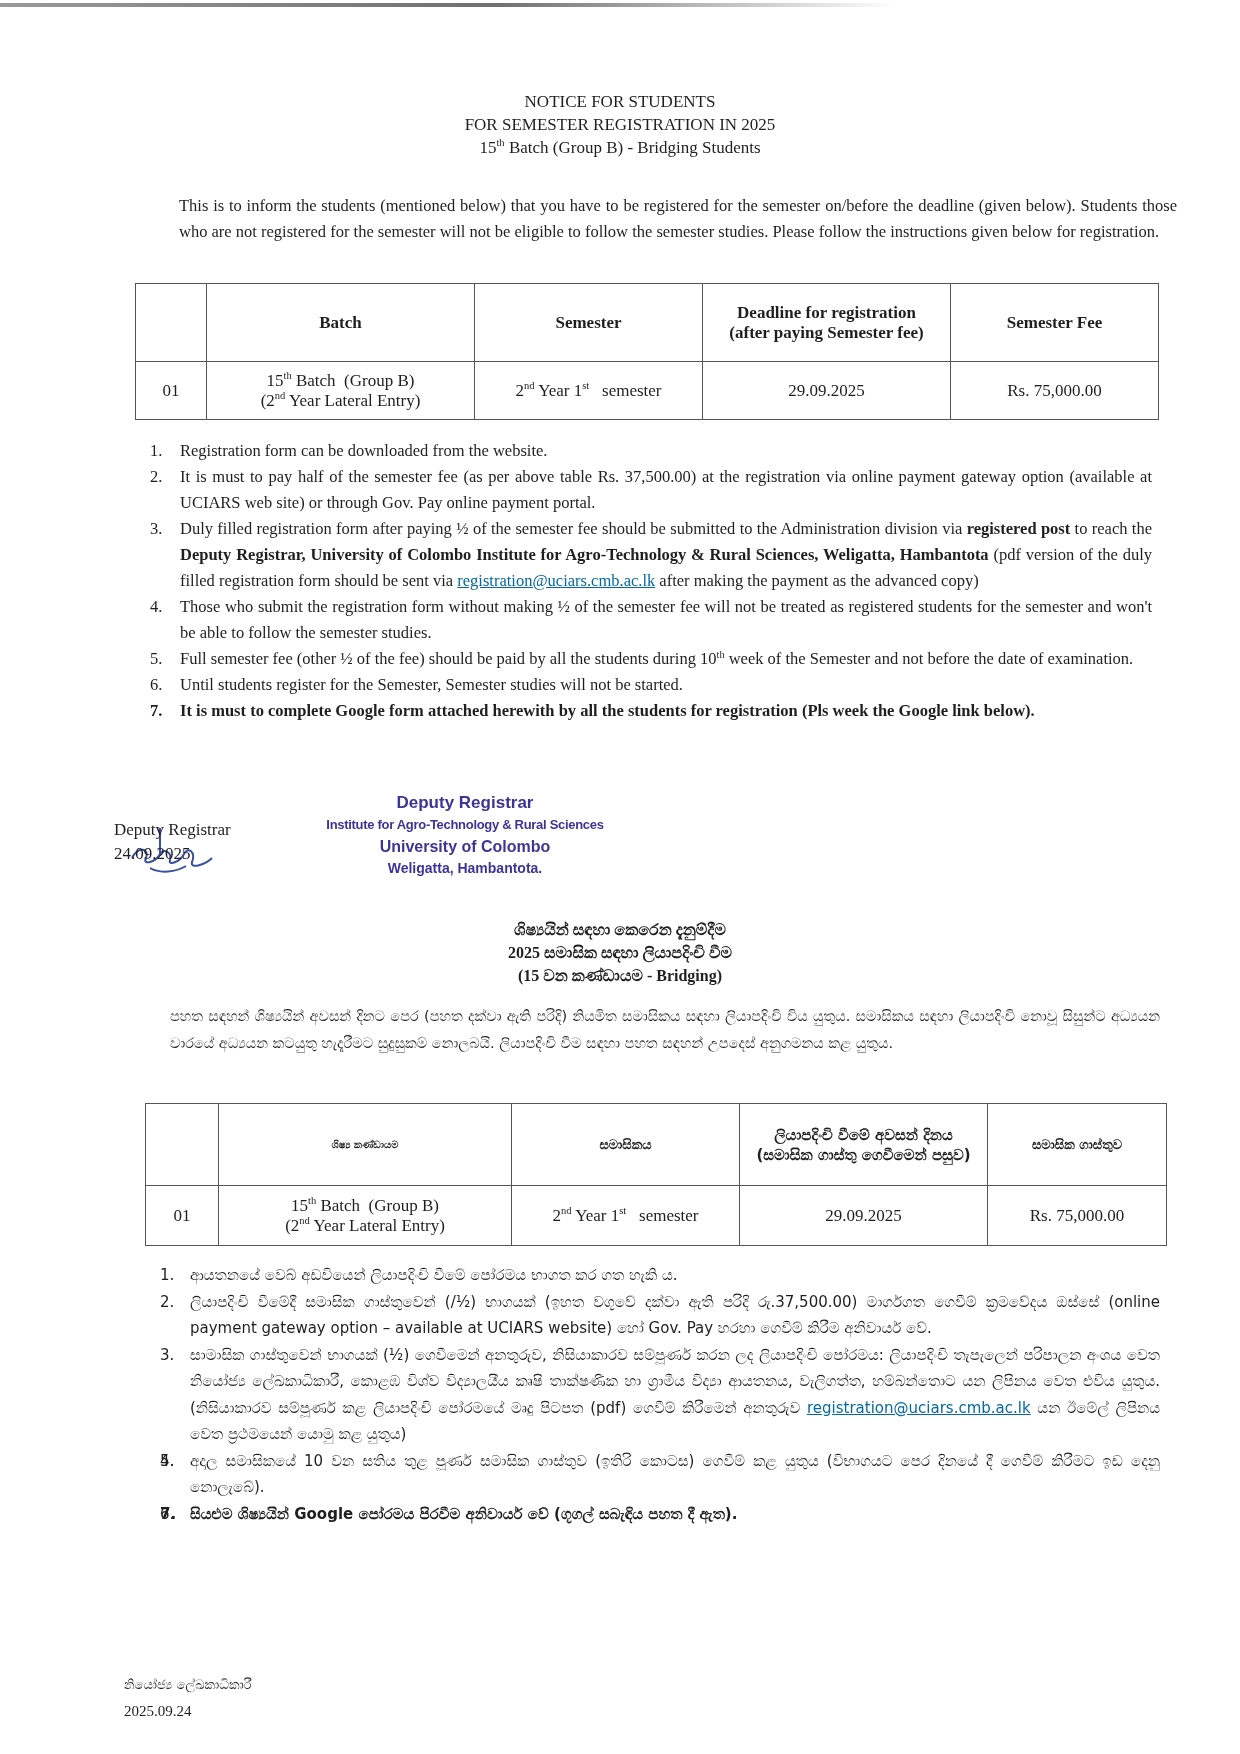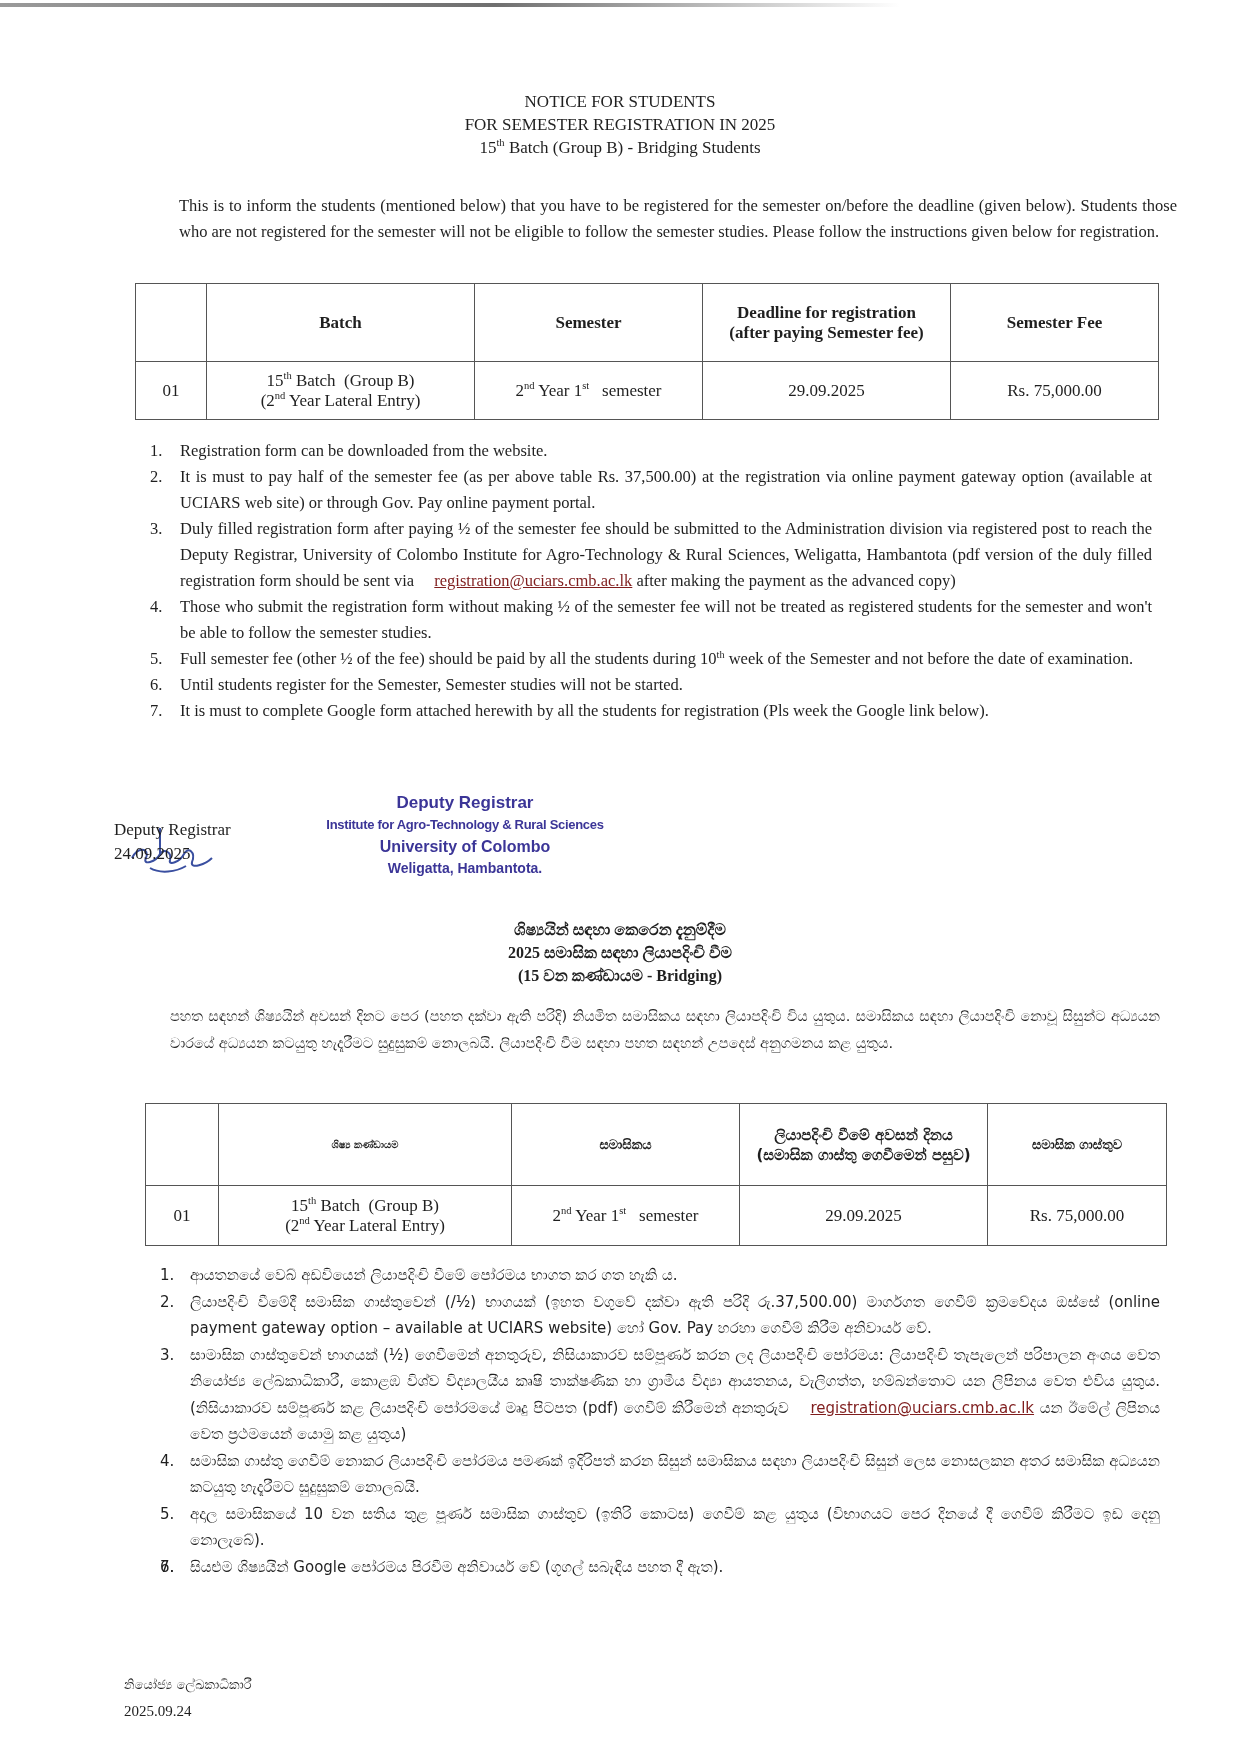--- a/index.html
+++ b/index.html
@@ -20,22 +20,22 @@
   table.reg th { font-weight: bold; }
   #en-table { left: 135px; top: 283px; width: 1024px; }
   #si-table { left: 145px; top: 1103px; width: 1022px; }
   ol.items { position: absolute; margin: 0; padding-left: 0; list-style: none; font-size: 16.5px; }
   ol.items li { position: relative; padding-left: 45px; line-height: 26px; }
   ol.items li .num { position: absolute; left: 15px; top: 0; }
   #en-items { left: 135px; top: 438px; width: 1017px; }
   #si-items { left: 145px; top: 1262px; width: 1015px; font-size: 15px; }
   #si-items li { line-height: 26.5px; }
   .just { text-align: justify; }
-  .bold { font-weight: normal; }
-  .email { color: #7f1d1d; text-decoration: underline; margin-left: 16px; }
+  .bold { font-weight: bold; }
+  .email { color: #0369a1; text-decoration: underline; }
   .signature-block { position: absolute; left: 114px; top: 818px; font-size: 17px; line-height: 24px; }
   .sig-scribble { position: absolute; left: 120px; top: 818px; width: 120px; height: 60px; }
   .stamp { position: absolute; left: 305px; top: 792px; width: 320px; text-align: center;
            color: #3b3597; font-family: "Liberation Sans", sans-serif; font-weight: bold; }
   .stamp .s1 { font-size: 17px; line-height: 22px; }
   .stamp .s2 { font-size: 13px; line-height: 22px; letter-spacing: -0.3px; }
   .stamp .s3 { font-size: 16px; line-height: 22px; }
   .stamp .s4 { font-size: 14px; line-height: 20px; }
   .si-title { position: absolute; left: 0; top: 918px; width: 1240px; text-align: center;
               font-weight: bold; font-size: 16px; line-height: 23px; }
@@ -127,21 +127,21 @@
       <td>29.09.2025</td>
       <td>Rs. 75,000.00</td>
     </tr>
   </tbody>
     </table>
 
   <ol class="items" id="si-items" style="font-family:'DejaVu Sans',sans-serif;">
     <li><span class="num">1.</span><span>ආයතනයේ වෙබ් අඩවියෙන් ලියාපදිංචි වීමේ පෝරමය භාගත කර ගත හැකි ය.</span></li>
     <li class="just"><span class="num">2.</span><span>ලියාපදිංචි වීමේදී සමාසික ගාස්තුවෙන් (/½) භාගයක් (ඉහත වගුවේ දක්වා ඇති පරිදි රු.37,500.00) මාර්ගගත ගෙවීම් ක්‍රමවේදය ඔස්සේ (online payment gateway option – available at UCIARS website) හෝ Gov. Pay හරහා ගෙවීම් කිරීම අනිවාර්ය වේ.</span></li>
     <li class="just"><span class="num">3.</span><span>සාමාසික ගාස්තුවෙන් භාගයක් (½) ගෙවීමෙන් අනතුරුව, නිසියාකාරව සම්පූර්ණ කරන ලද ලියාපදිංචි පෝරමය: ලියාපදිංචි තැපැලෙන් පරිපාලන අංශය වෙත නියෝජ්‍ය ලේඛකාධිකාරී, කොළඹ විශ්ව විද්‍යාලයීය කෘෂි තාක්ෂණික හා ග්‍රාමීය විද්‍යා ආයතනය, වැලිගත්ත, හම්බන්තොට යන ලිපිනය වෙත එවිය යුතුය. (නිසියාකාරව සම්පූර්ණ කළ ලියාපදිංචි පෝරමයේ මෘදු පිටපත (pdf) ගෙවීම් කිරීමෙන් අනතුරුව </span><span class="email">registration@uciars.cmb.ac.lk</span><span> යන ඊමේල් ලිපිනය වෙත ප්‍රථමයෙන් යොමු කළ යුතුය)</span></li>
-    <li class="just"><span class="num">4.</span><span>සමාසික ගාස්තු ගෙවීම් නොකර ලියාපදිංචි පෝරමය පමණක් ඉදිරිපත් කරන සිසුන් සමාසිකය සඳහා ලියාපදිංචි සිසුන් ලෙස නොසලකන අතර සමාසික අධ්‍යයන කටයුතු හැදෑරීමට සුදුසුකම් නොලබයි.</span></li>
+    <li class="just"><span class="num">4.</span></li>
     <li class="just"><span class="num">5.</span><span>අදාල සමාසිකයේ 10 වන සතිය තුළ පූර්ණ සමාසික ගාස්තුව (ඉතිරි කොටස) ගෙවීම් කළ යුතුය (විභාගයට පෙර දිනයේ දී ගෙවීම් කිරීමට ඉඩ දෙනු නොලැබේ).</span></li>
     <li><span class="num">6.</span></li>
     <li class="bold"><span class="num">7.</span><span>සියළුම ශිෂ්‍යයින් Google පෝරමය පිරවීම අනිවාර්ය වේ (ගූගල් සබැඳිය පහත දී ඇත).</span></li>
   </ol>
 
   <div class="si-footer">
     <div class="sf1">නියෝජ්‍ය ලේඛකාධිකාරී</div>
     <div>2025.09.24</div>
   </div>
 

